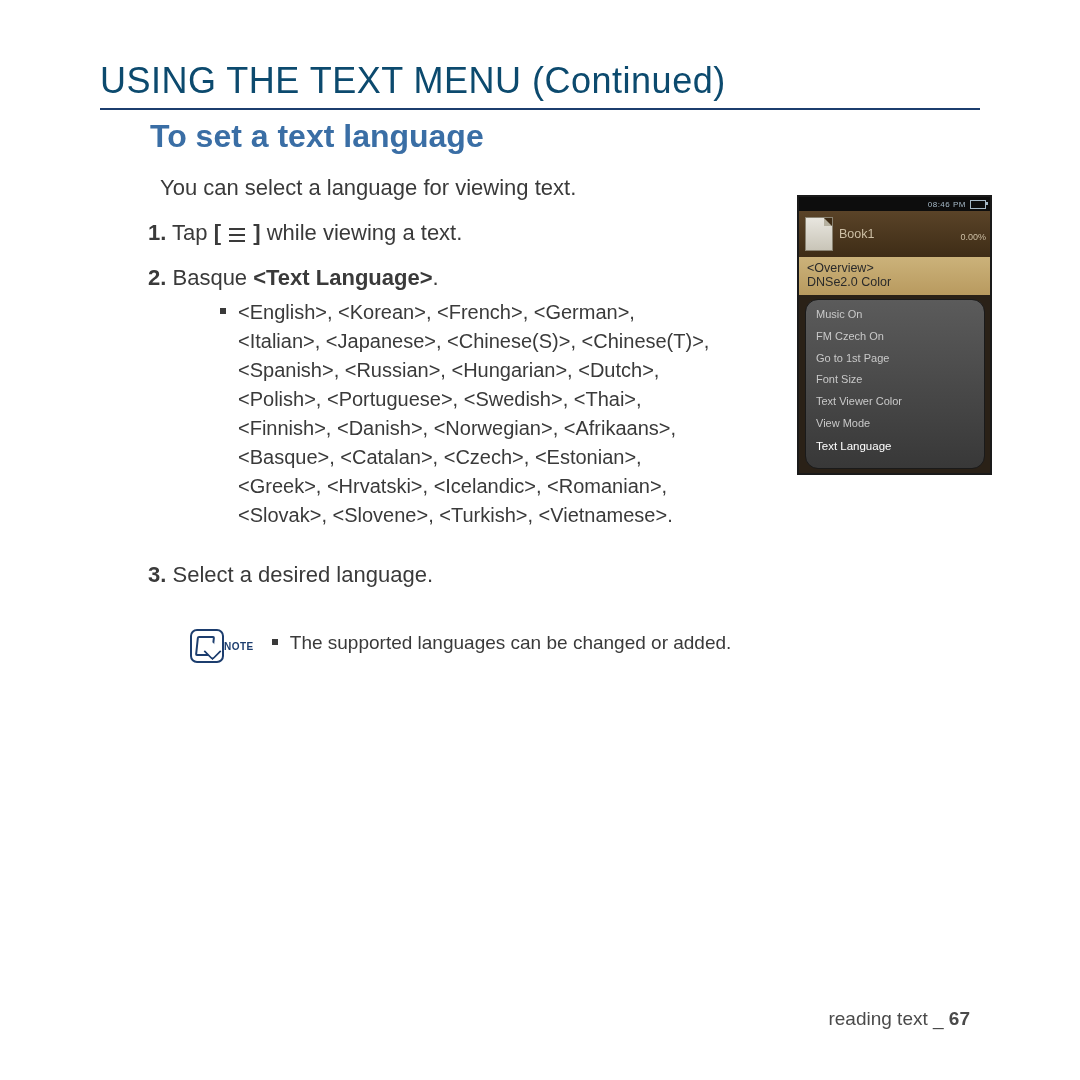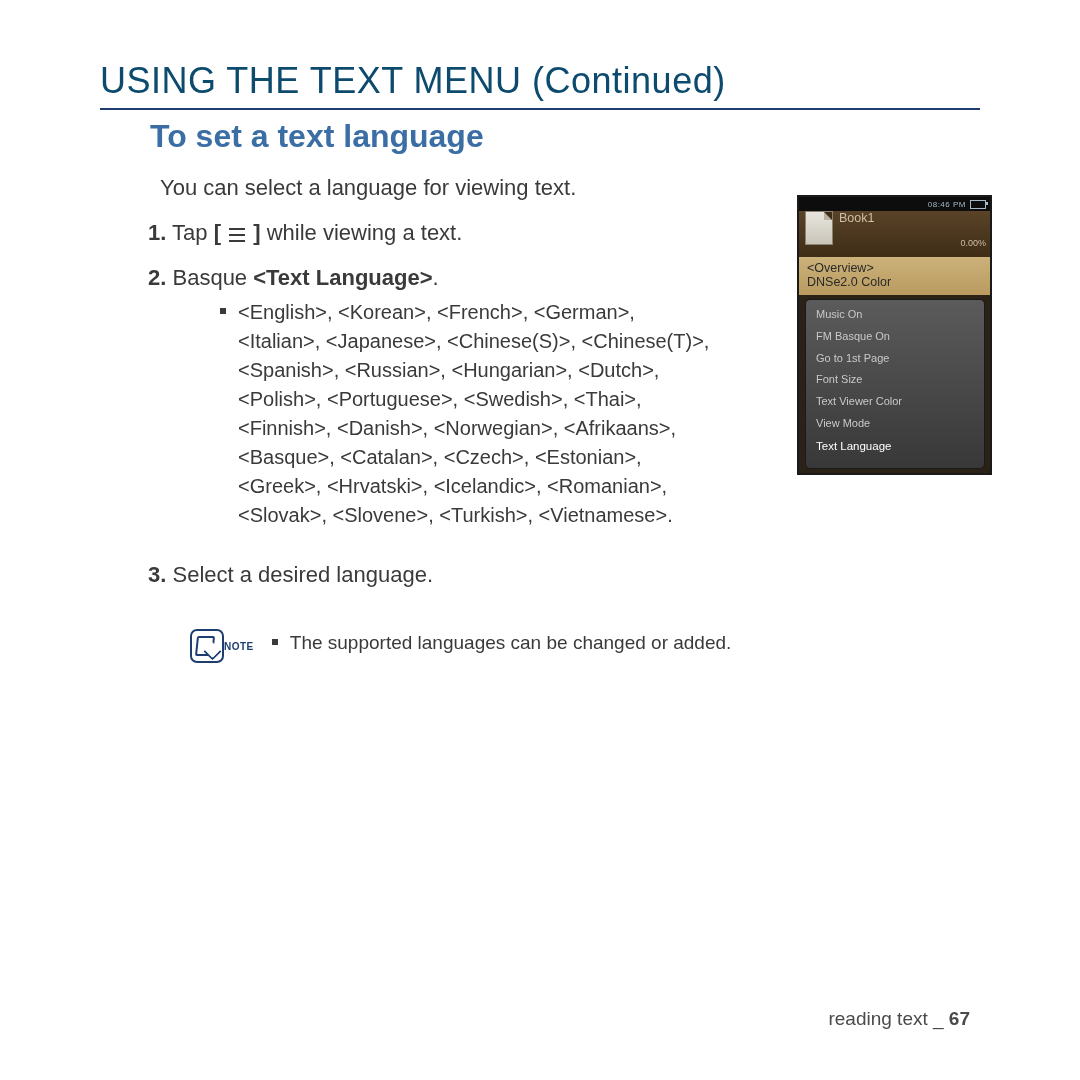--- a/index.html
+++ b/index.html
@@ -188,21 +188,21 @@
     position: relative;
   }
   .device .batt::after {
     content: ""; position: absolute; right: -3px; top: 1px;
     width: 2px; height: 3px; background: #a5b8c6;
   }
   .device .topbar {
     height: 46px;
     background: linear-gradient(#5a4328, #3e2c16);
     display: flex;
-    align-items: flex-start;
+    align-items: center;
     padding: 0 6px;
     gap: 6px;
     position: relative;
   }
   .device .doc-icon {
     width: 26px; height: 32px;
     background: linear-gradient(#e8e6df, #c9c5b8);
     border: 1px solid #8a8372;
     position: relative;
   }
@@ -212,21 +212,21 @@
     border-left: 8px solid #b6b1a0;
   }
   .device .booktitle {
     color: #cdbfa5;
     font-size: 12.5px;
     flex: 1;
   }
   .device .pct {
     position: absolute;
     right: 4px;
-    bottom: 9px;
+    bottom: 15px;
     color: #cdbfa5;
     font-size: 9px;
   }
   .device .overview {
     background: linear-gradient(#cbb27a, #b89a5f);
     padding: 4px 8px 6px 8px;
   }
   .device .ov-line1 {
     color: #2a2a2a;
     font-size: 12.5px;
@@ -235,21 +235,21 @@
     color: #2a2a2a;
     font-size: 12.5px;
   }
   .device .menu-pop {
     position: absolute;
     top: 102px;
     left: 6px; right: 5px;
     bottom: 4px;
     background: linear-gradient(#5b5b5b, #383838);
     border: 1px solid #1a1a1a;
-    border-radius: 5px;
+    border-radius: 13px;
     padding: 4px 0;
   }
   .device .menu-pop .mitem {
     color: #c9c9c9;
     font-size: 11px;
     padding: 4px 10px;
     line-height: 1.25;
   }
   .device .menu-pop .mitem.sel {
     color: #ffffff;
@@ -311,21 +311,21 @@
       <div class="doc-icon"></div>
       <div class="booktitle">Book1</div>
       <div class="pct">0.00%</div>
     </div>
     <div class="overview">
       <div class="ov-line1">&lt;Overview&gt;</div>
       <div class="ov-line2">DNSe2.0 Color</div>
     </div>
     <div class="menu-pop">
       <div class="mitem">Music On</div>
-      <div class="mitem">FM Basque On</div>
+      <div class="mitem">FM Czech On</div>
       <div class="mitem">Go to 1st Page</div>
       <div class="mitem">Font Size</div>
       <div class="mitem">Text Viewer Color</div>
       <div class="mitem">View Mode</div>
       <div class="mitem sel">Text Language</div>
     </div>
   </div>
 
 </div>
 

